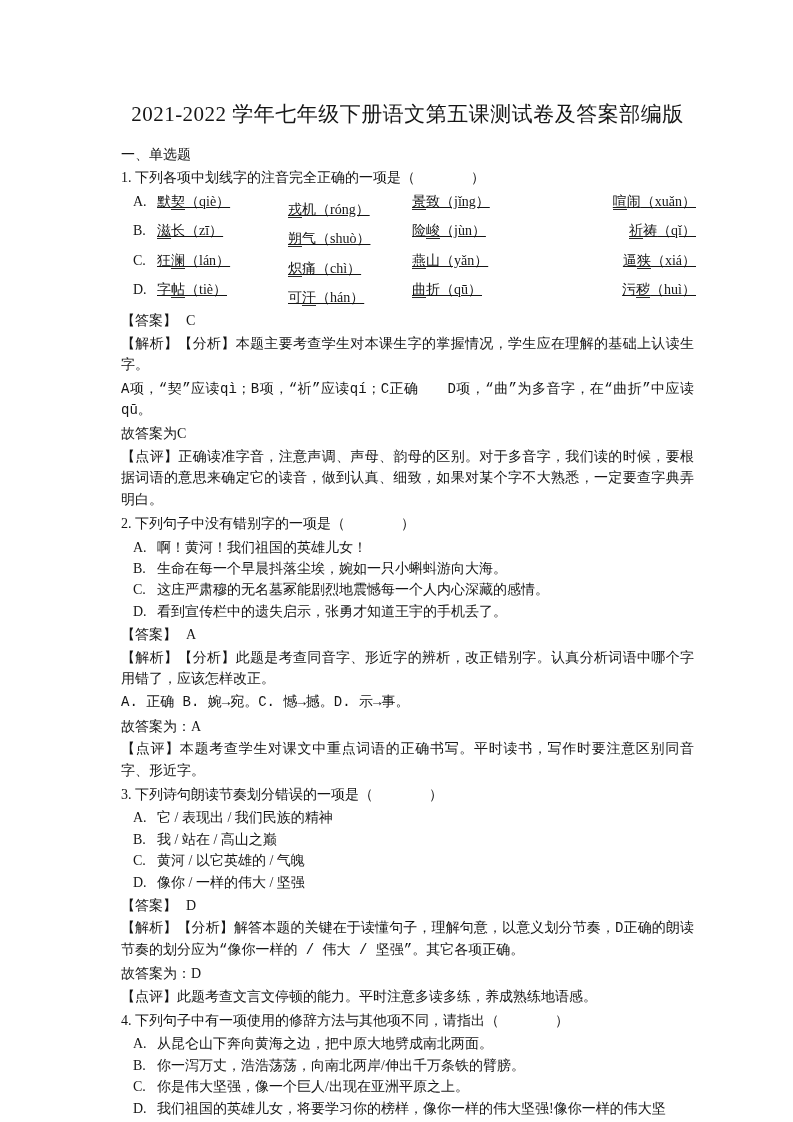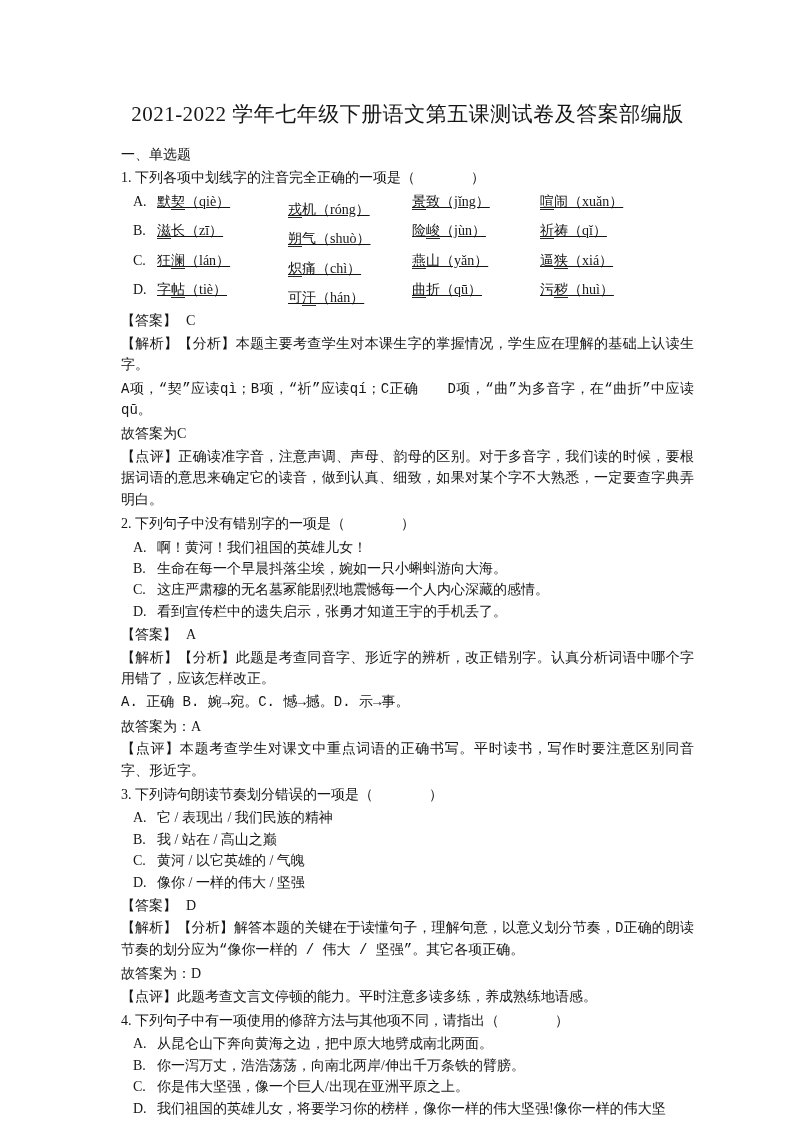--- a/index.html
+++ b/index.html
@@ -24,21 +24,21 @@
     letter-spacing:0.5px;
   }
   p { margin:2px; }
   .just { text-align:justify;font-family:Liberation Mono, monospace; }
   .opt-row { display:flex; padding-left:14px; }
   .opt-letter { flex:none; width:24px; }
   .cell { flex:none; white-space:nowrap;text-decoration:underline; }
   .c0 { width:131px; }
   .c1 { width:124px;margin-top:8px; }
   .c2 { width:128px; }
-  .c3 { flex:1; }
+  .c3 { flex:1;text-align:right; }
   .u { border-bottom:1px solid #2a2a2a; }
   .opt-text { flex:1; }
   .ans-val { margin-left:9px; }
 </style>
 </head>
 <body>
 
 <div class="page">
 
   <h1 class="title">2021-2022 学年七年级下册语文第五课测试卷及答案部编版</h1>

